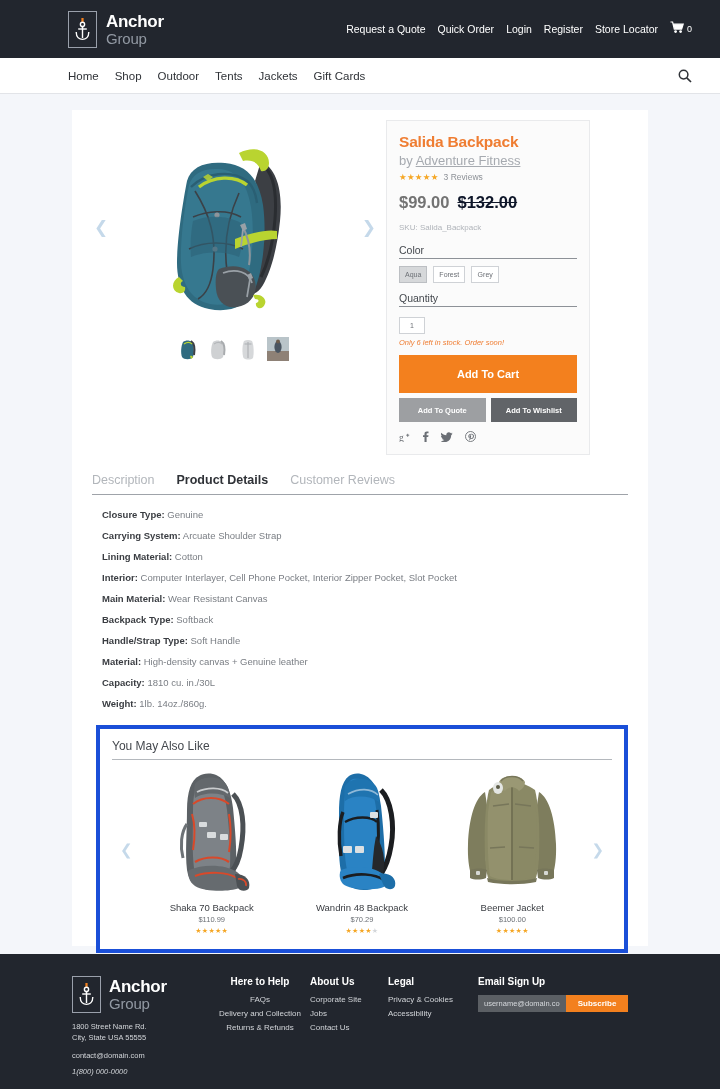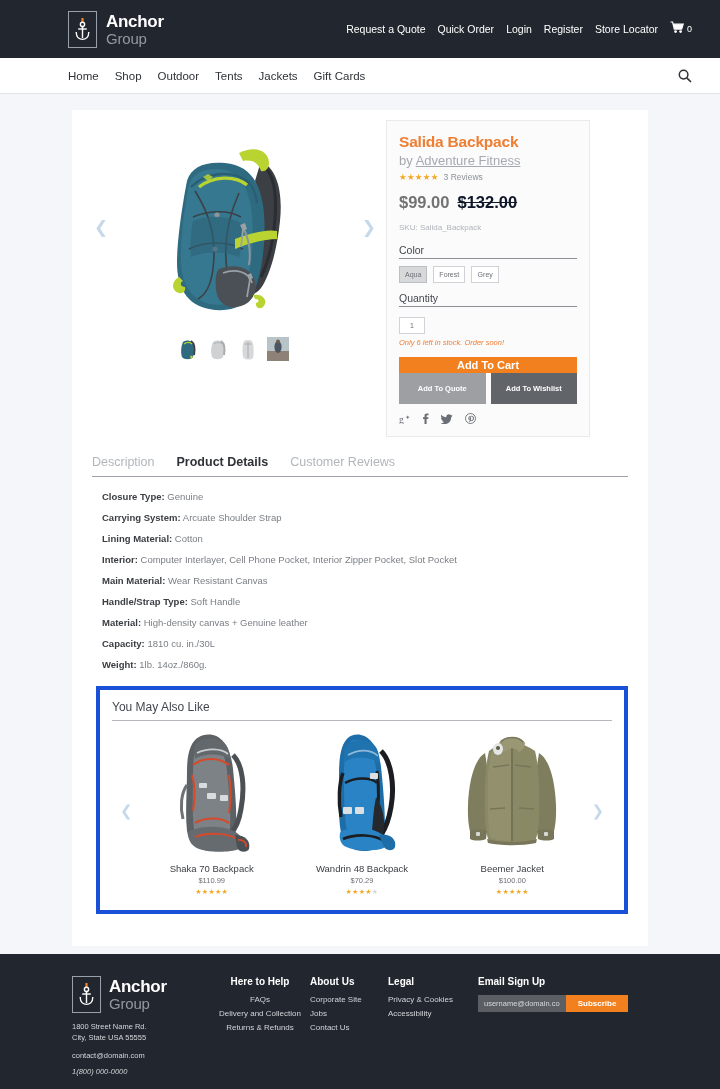--- a/index.html
+++ b/index.html
@@ -159,27 +159,27 @@
     width: 26px; height: 17px; border: 1px solid #cfd2d6;
     background: #ffffff; font-size: 7px; color: #6b6f75;
     text-align: center; font-family: "Liberation Sans", sans-serif;
   }
   .stock-msg {
     font-size: 7.5px; color: #ef7d32; font-style: italic;
     margin: 4px 0 8px 0;
   }
 
   .btn-cart {
-    width: 100%; height: 16px; background: #f3801e; border: none;
+    width: 100%; height: 38px; background: #f3801e; border: none;
     color: #ffffff; font-size: 11px; font-weight: bold; cursor: pointer;
-    font-family: "Liberation Sans", sans-serif; 
+    font-family: "Liberation Sans", sans-serif; margin-bottom: 5px;
   }
   .btn-row { display: flex; gap: 5px; margin-bottom: 9px; }
   .btn-quote, .btn-wish {
-    flex: 1; height: 31px; border: none; color: #ffffff;
+    flex: 1; height: 24px; border: none; color: #ffffff;
     font-size: 7.5px; font-weight: bold; cursor: pointer;
     font-family: "Liberation Sans", sans-serif;
   }
   .btn-quote { background: #9d9fa2; }
   .btn-wish { background: #616468; }
 
   .social-row { display: flex; gap: 12px; align-items: center; }
   .social-icon { cursor: pointer; color: #6b6f75; line-height: 1; display: flex; }
 
   
@@ -480,20 +480,21 @@
       <div class="tab">Customer Reviews</div>
     </div>
   </div>
 
   <div class="details-list">
     <div class="detail-row"><b>Closure Type:</b> <span>Genuine</span></div>
     <div class="detail-row"><b>Carrying System:</b> <span>Arcuate Shoulder Strap</span></div>
     <div class="detail-row"><b>Lining Material:</b> <span>Cotton</span></div>
     <div class="detail-row"><b>Interior:</b> <span>Computer Interlayer, Cell Phone Pocket, Interior Zipper Pocket, Slot Pocket</span></div>
     <div class="detail-row"><b>Main Material:</b> <span>Wear Resistant Canvas</span></div>
+    <div class="detail-row"><b>Backpack Type:</b> <span>Softback</span></div>
     <div class="detail-row"><b>Handle/Strap Type:</b> <span>Soft Handle</span></div>
     <div class="detail-row"><b>Material:</b> <span>High-density canvas + Genuine leather</span></div>
     <div class="detail-row"><b>Capacity:</b> <span>1810 cu. in./30L</span></div>
     <div class="detail-row"><b>Weight:</b> <span>1lb. 14oz./860g.</span></div>
   </div>
 
   <div class="also-like">
     <div class="also-title">You May Also Like</div>
     <div class="rec-row">
       <span class="rec-arrow">❮</span>

